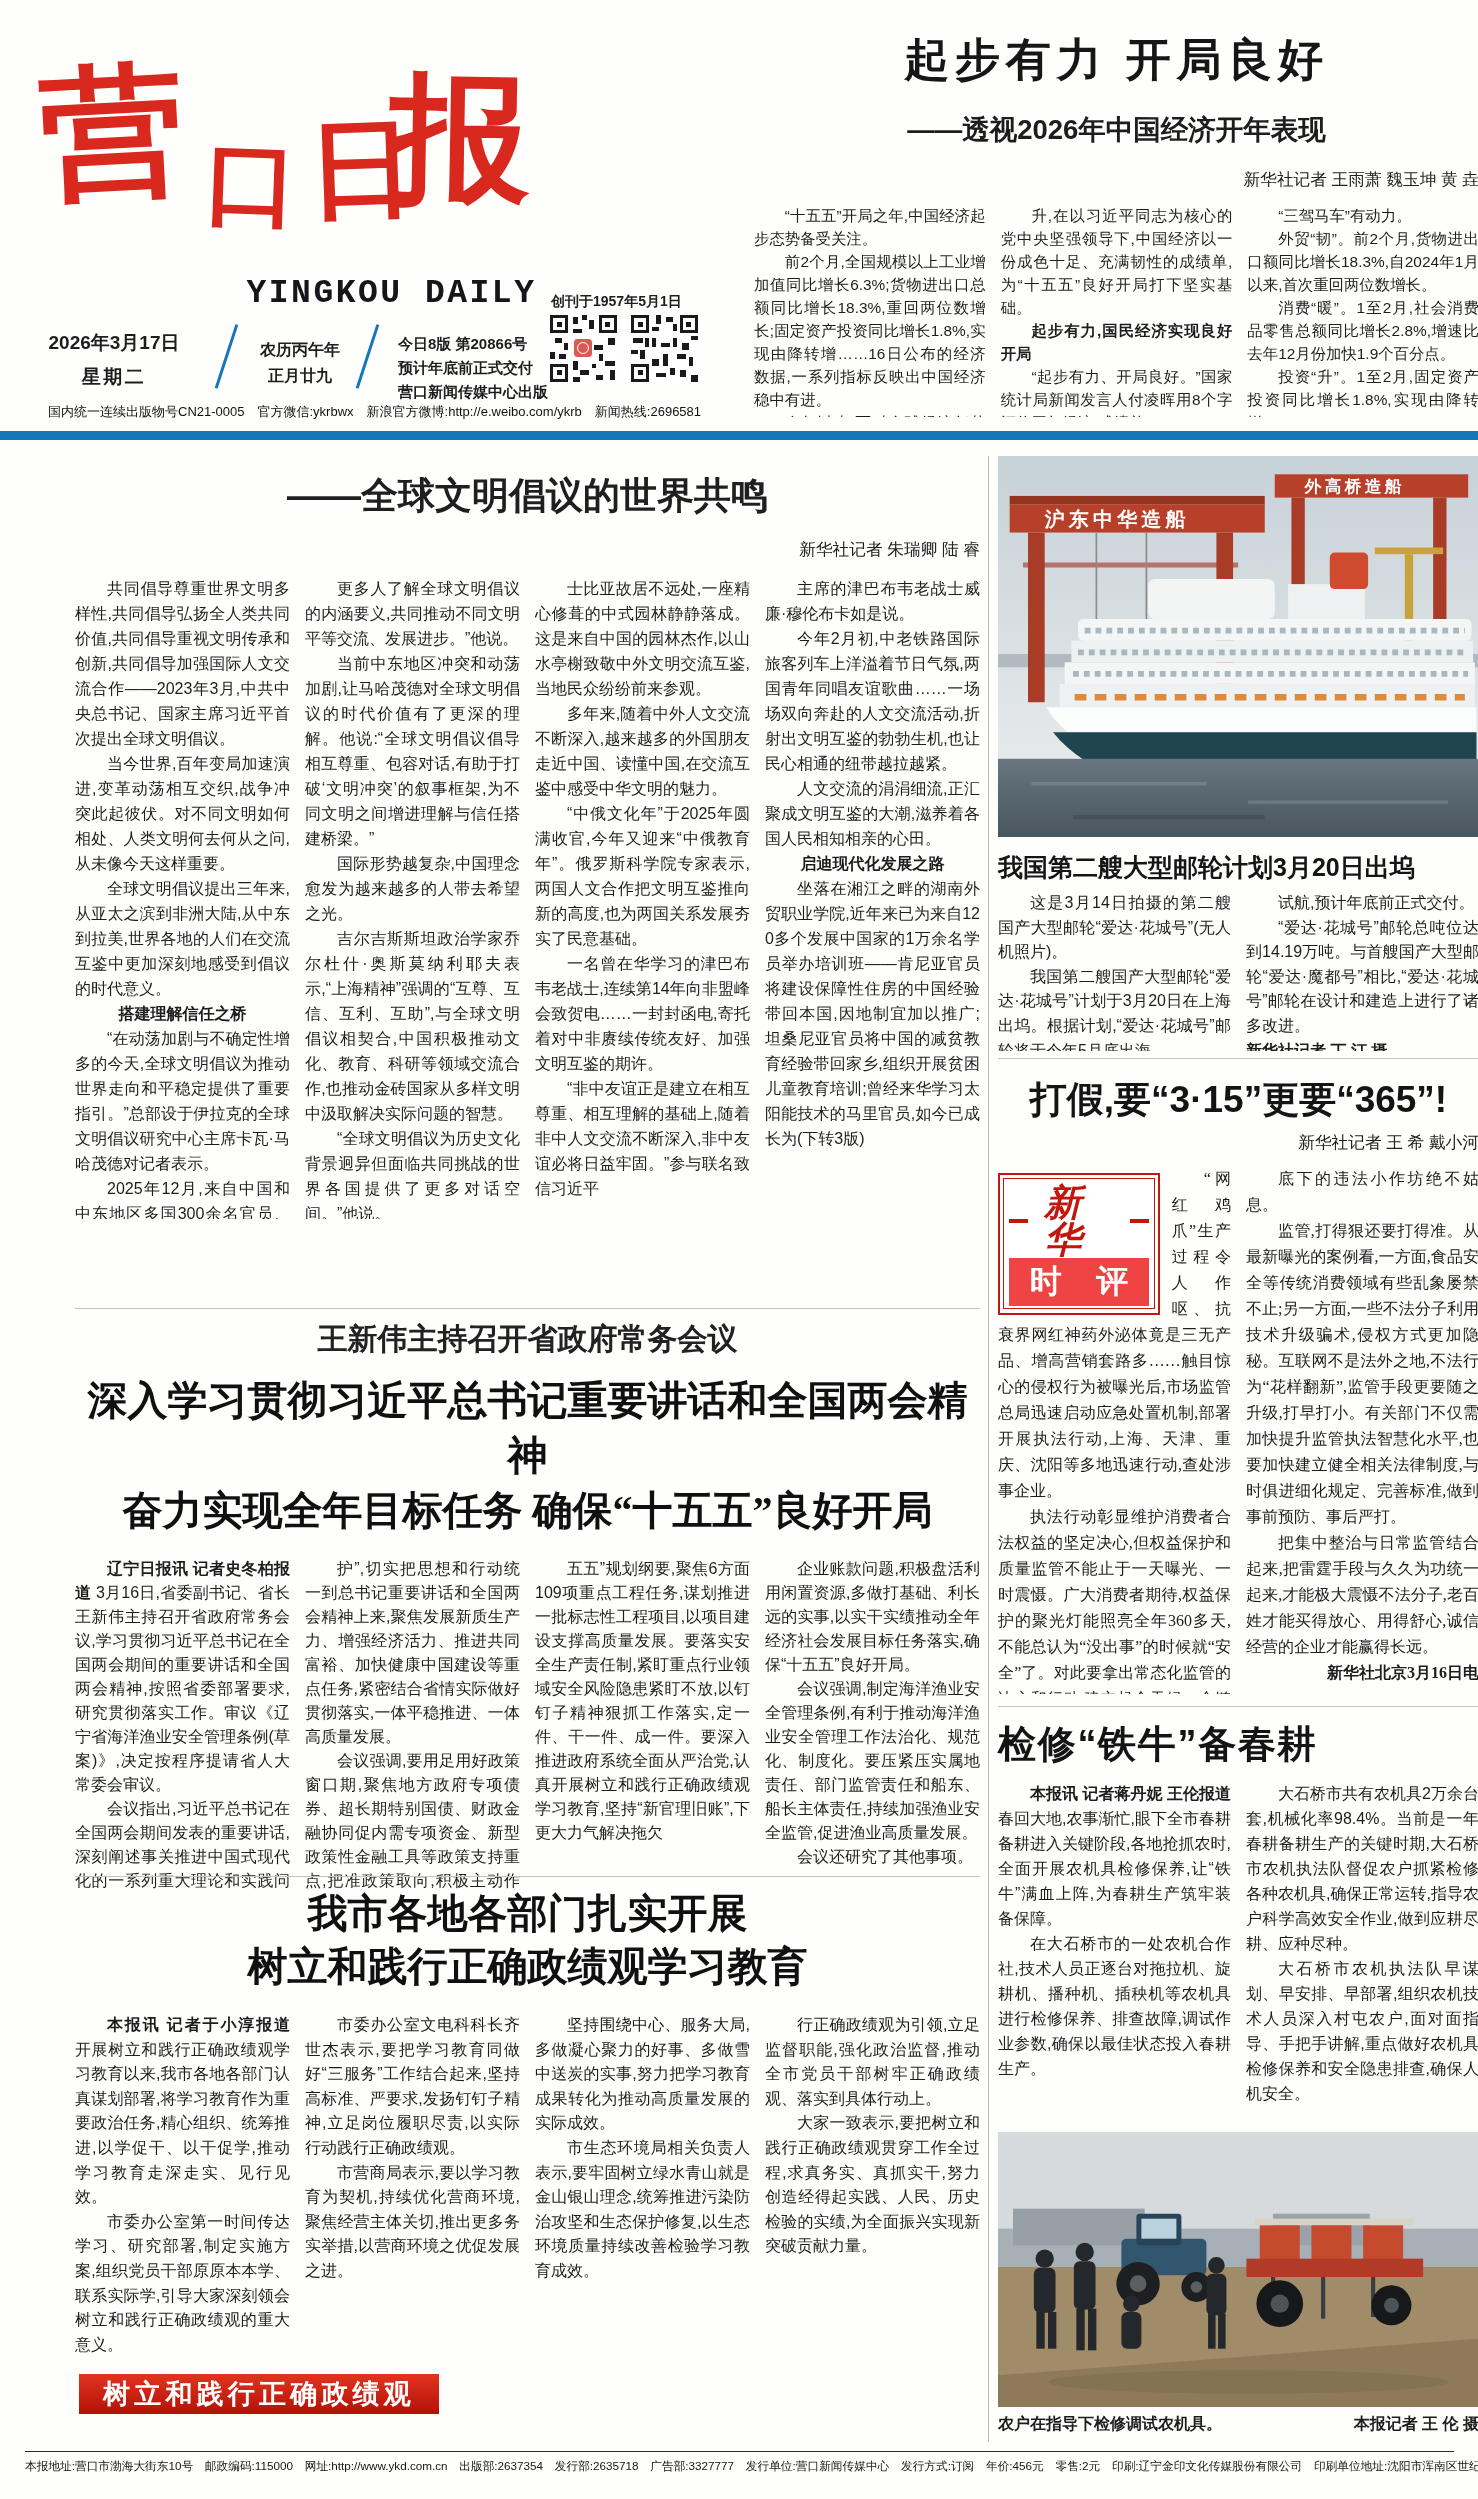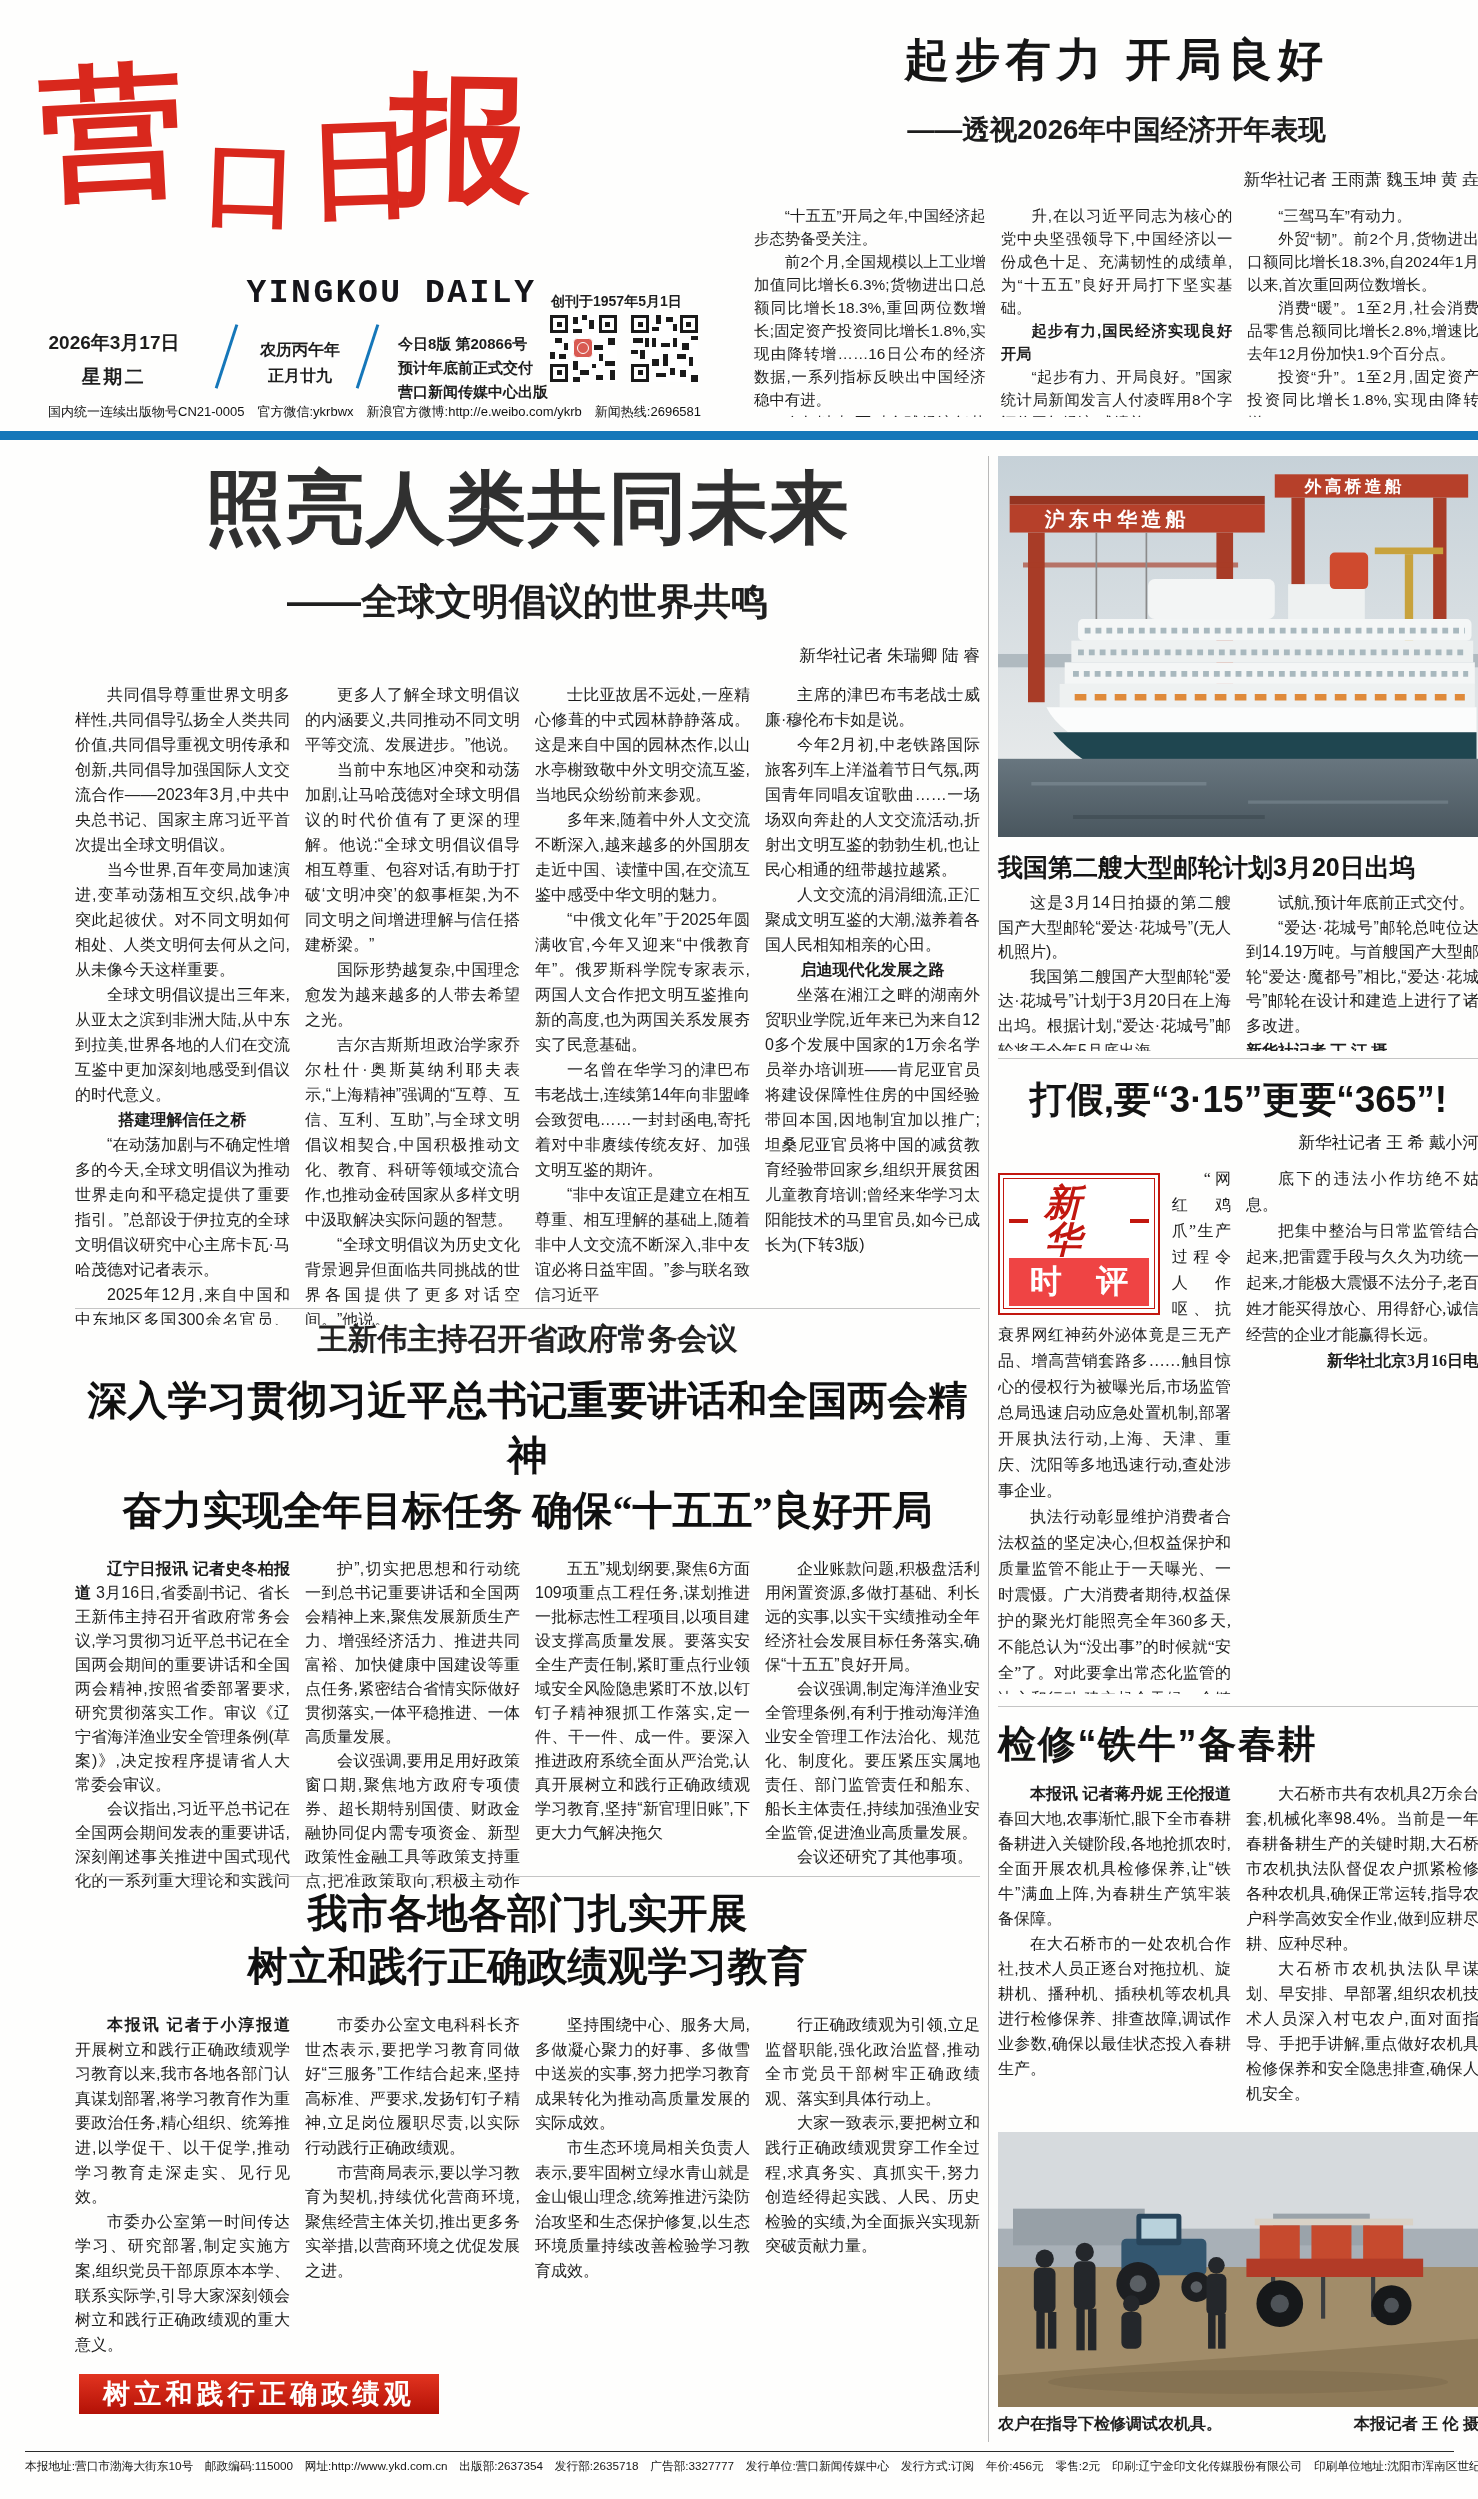--- a/index.html
+++ b/index.html
@@ -244,21 +244,20 @@
       <div class="col">
           <p>“三驾马车”有动力。</p>
           <p>外贸“韧”。前2个月,货物进出口额同比增长18.3%,自2024年1月以来,首次重回两位数增长。</p>
           <p>消费“暖”。1至2月,社会消费品零售总额同比增长2.8%,增速比去年12月份加快1.9个百分点。</p>
           <p>投资“升”。1至2月,固定资产投资同比增长1.8%,实现由降转增。</p>
         </div>
     </div>
   </section>
 
   <section class="abs main-art">
-    <h1 class="main-title">照亮人类共同未来</h1>
     <h2 class="main-sub">——全球文明倡议的世界共鸣</h2>
     <div class="byline main-byline">新华社记者 朱瑞卿 陆 睿</div>
     <div class="cols main-body">
       <div class="col">
           <p>共同倡导尊重世界文明多样性,共同倡导弘扬全人类共同价值,共同倡导重视文明传承和创新,共同倡导加强国际人文交流合作——2023年3月,中共中央总书记、国家主席习近平首次提出全球文明倡议。</p>
           <p>当今世界,百年变局加速演进,变革动荡相互交织,战争冲突此起彼伏。对不同文明如何相处、人类文明何去何从之问,从未像今天这样重要。</p>
           <p>全球文明倡议提出三年来,从亚太之滨到非洲大陆,从中东到拉美,世界各地的人们在交流互鉴中更加深刻地感受到倡议的时代意义。</p>
           <p class="subhead">搭建理解信任之桥</p>
           <p>“在动荡加剧与不确定性增多的今天,全球文明倡议为推动世界走向和平稳定提供了重要指引。”总部设于伊拉克的全球文明倡议研究中心主席卡瓦·马哈茂德对记者表示。</p>
           <p>2025年12月,来自中国和中东地区多国300余名官员、学者等各界人士出席了这家研究中心的揭牌仪式。日前,马哈茂德向记者发来最新一期研究期刊。“希望让</p>
@@ -424,20 +423,21 @@
               <span>新华</span>
               <span class="sp-rule"></span>
           </div>
           <div class="sp-blue">时 评</div>
         </div>
       </div>
       <span><p>“网红鸡爪”生产过程令人作呕、抗衰界网红神药外泌体竟是三无产品、增高营销套路多……触目惊心的侵权行为被曝光后,市场监管总局迅速启动应急处置机制,部署开展执法行动,上海、天津、重庆、沈阳等多地迅速行动,查处涉事企业。</p><p>执法行动彰显维护消费者合法权益的坚定决心,但权益保护和质量监管不能止于一天曝光、一时震慑。广大消费者期待,权益保护的聚光灯能照亮全年360多天,不能总认为“没出事”的时候就“安全”了。对此要拿出常态化监管的决心和行动,建立起全天候、全链条的防护体系,进一步填补制度空白缝隙、完善齐抓共管机制。加大重点领域监管力度,对不法商家“打游击战”“一锤子买卖”的行为露头就打,尤其对就在监管部门眼皮子</p></span>
     </div>
     <div class="col">
         <p>底下的违法小作坊绝不姑息。</p>
+        <p>监管,打得狠还要打得准。从最新曝光的案例看,一方面,食品安全等传统消费领域有些乱象屡禁不止;另一方面,一些不法分子利用技术升级骗术,侵权方式更加隐秘。互联网不是法外之地,不法行为“花样翻新”,监管手段更要随之升级,打早打小。有关部门不仅需加快提升监管执法智慧化水平,也要加快建立健全相关法律制度,与时俱进细化规定、完善标准,做到事前预防、事后严打。</p>
         <p>把集中整治与日常监管结合起来,把雷霆手段与久久为功统一起来,才能极大震慑不法分子,老百姓才能买得放心、用得舒心,诚信经营的企业才能赢得长远。</p>
         <p style="text-align: right; text-indent: 0px; font-weight: 700;">新华社北京3月16日电</p>
       </div>
   </div>
 
   <div class="abs hline hline-r2"></div>
 
   <h1 class="abs jx-title">检修“铁牛”备春耕</h1>
   <div class="abs cols jx-body">
     <div class="col">

